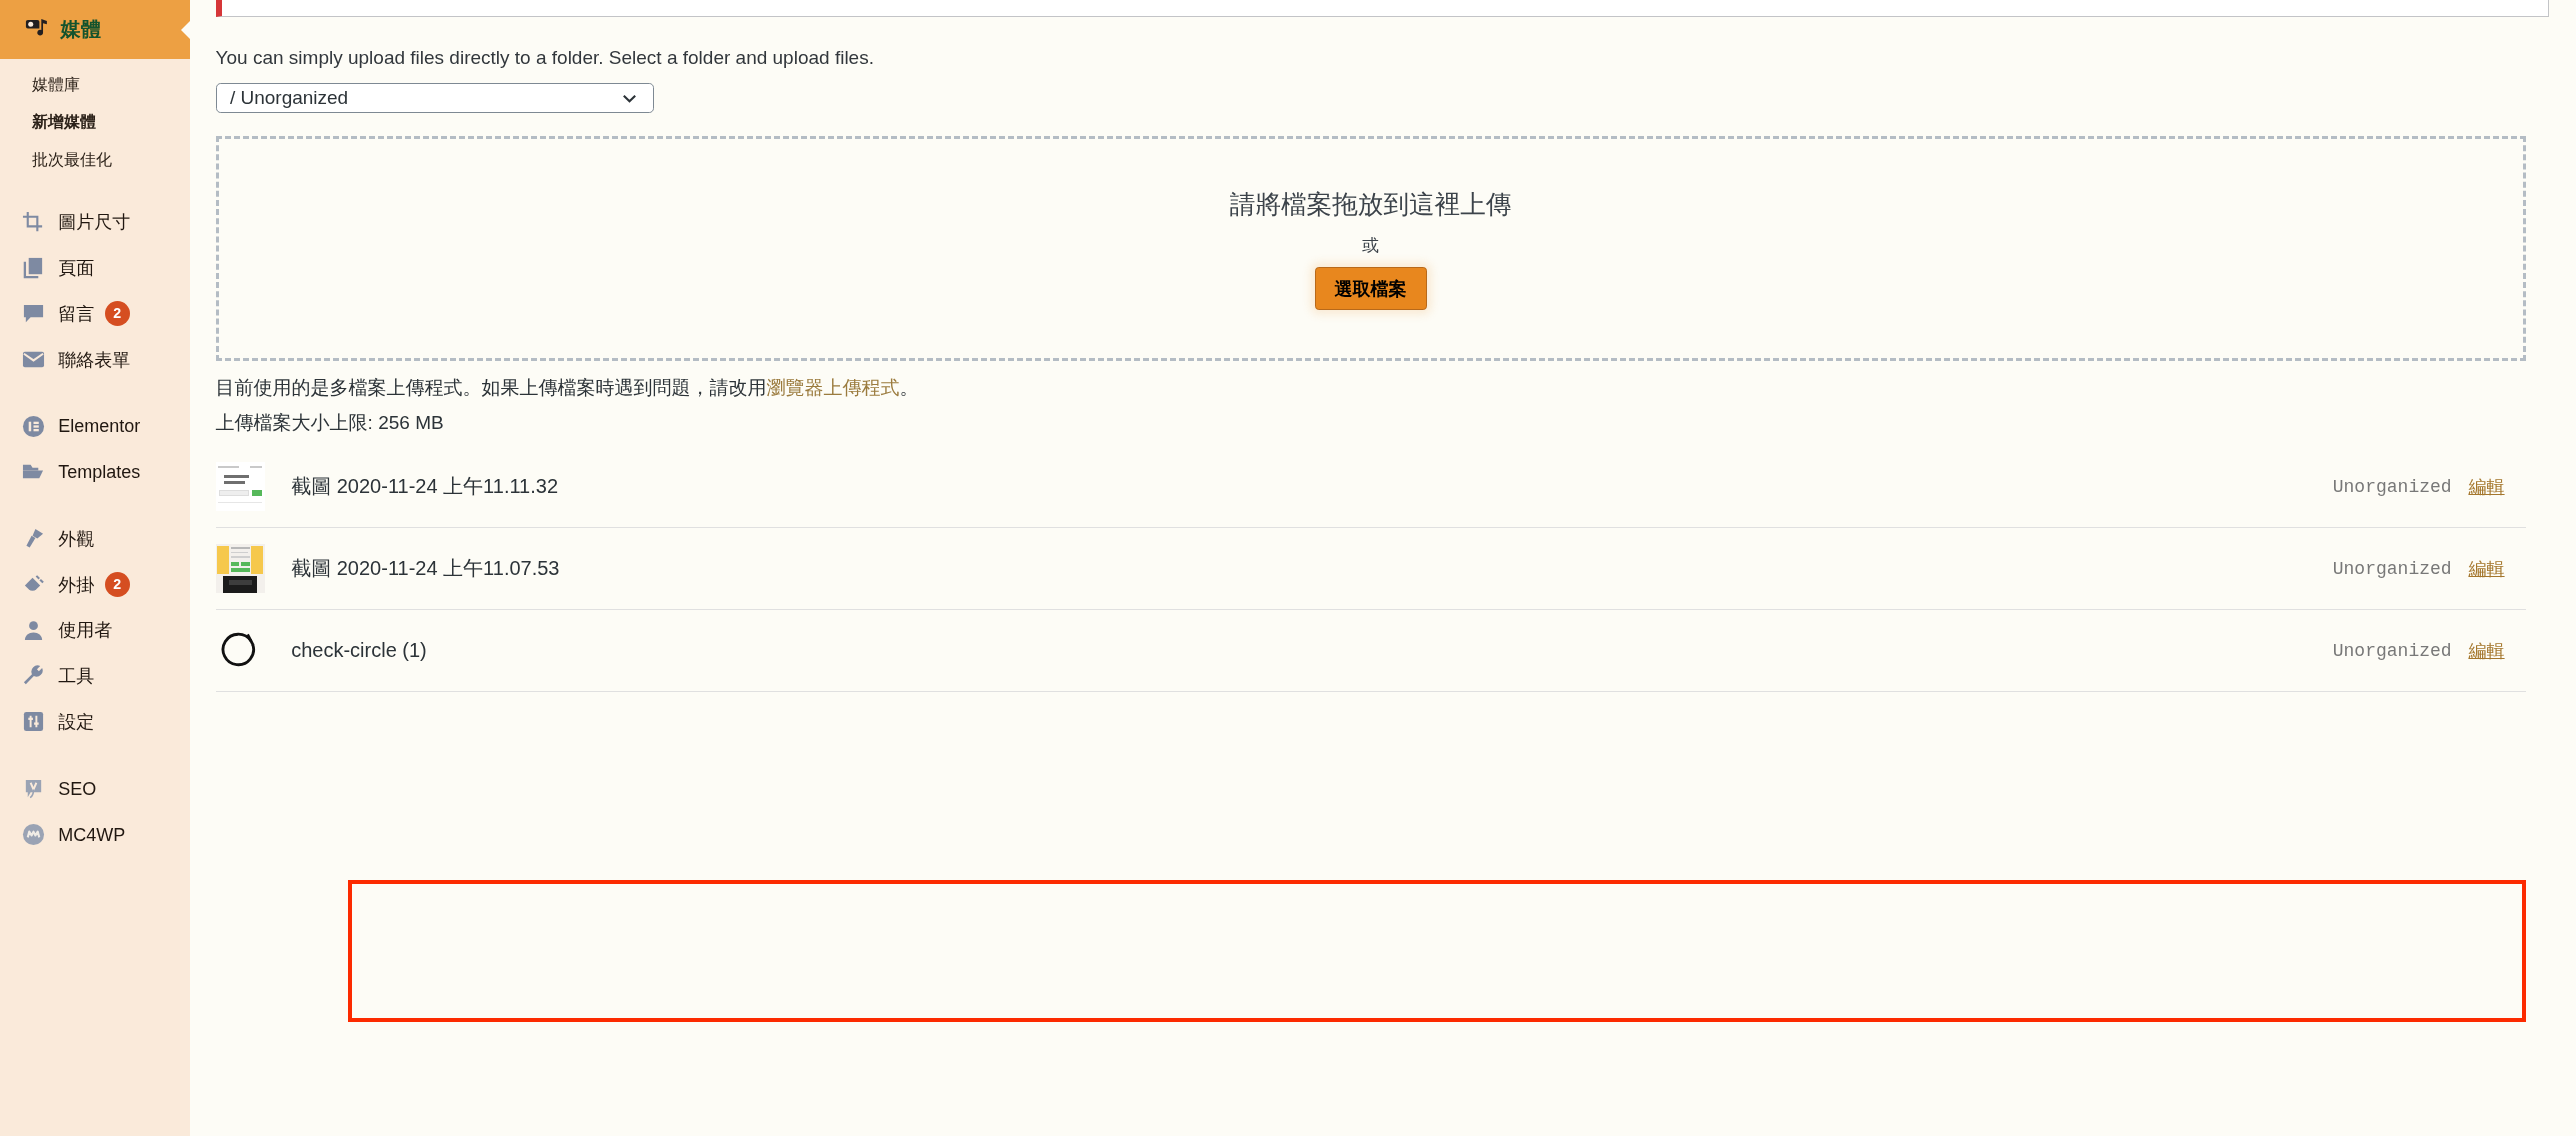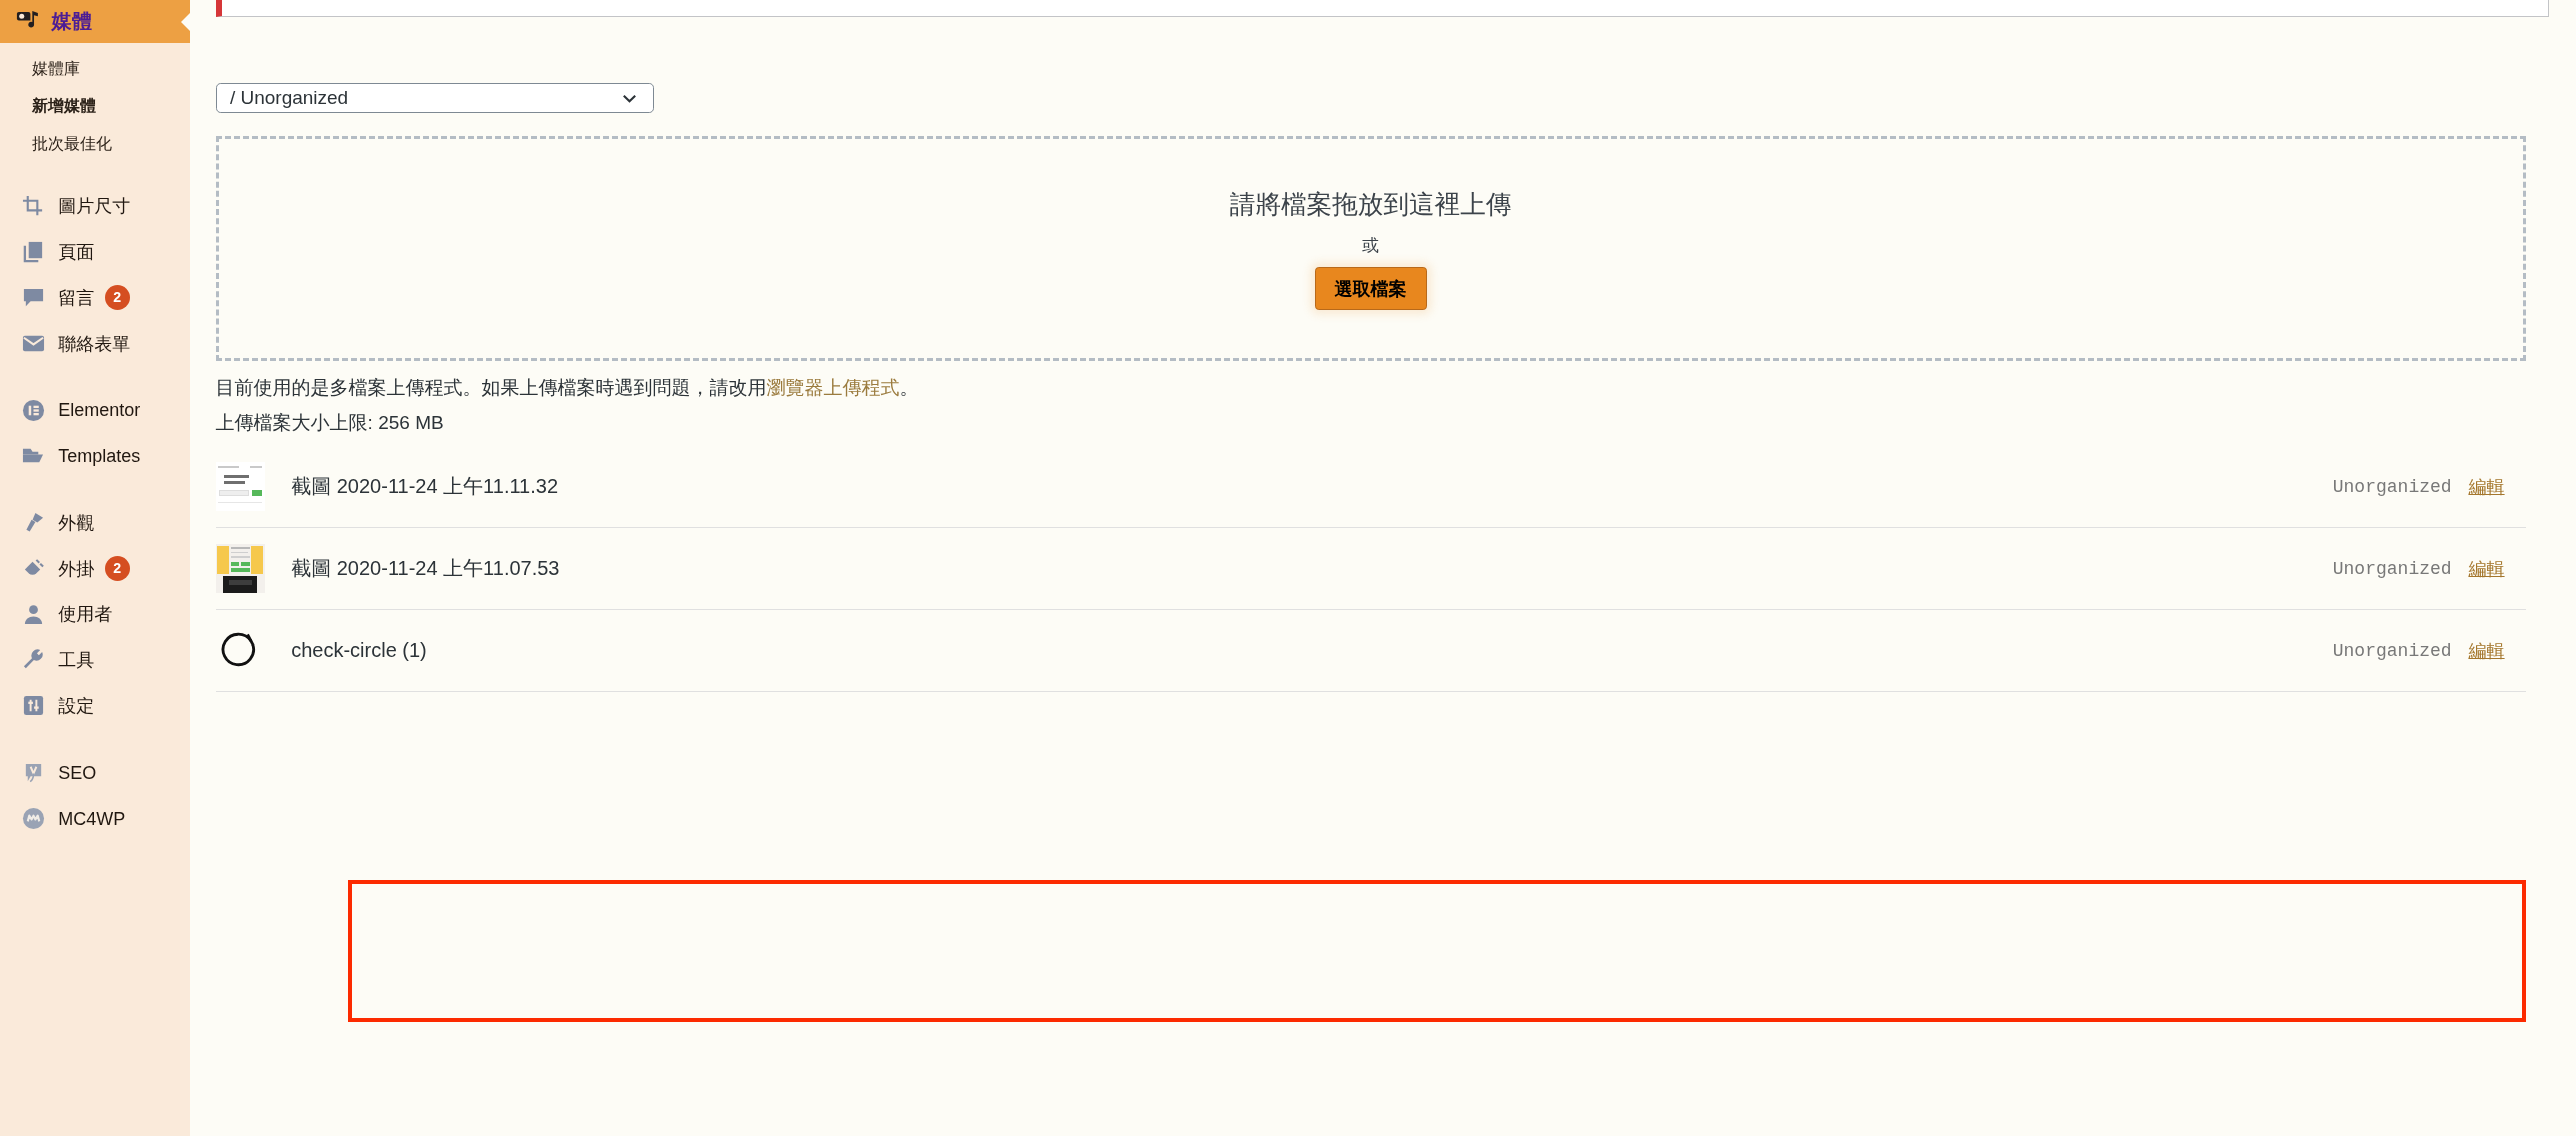--- a/index.html
+++ b/index.html
@@ -12,25 +12,25 @@
   #root { position: relative; width: 2576px; height: 1136px; }
 
   
   #sidebar {
     position: absolute; left: 0; top: 0;
     width: 190px; height: 1136px;
     background: #faeada;
   }
   .sb-header {
     position: relative;
-    height: 43px;
+    height: 59px;
     background: #eda043;
     display: flex; align-items: center;
-    padding-left: 15px;
-    color: #4c1d95;
+    padding-left: 24px;
+    color: #14532d;
   }
   .sb-header .arrow {
     position: absolute; right: -0.9px; top: 50%;
     transform: translateY(-50%);
     width: 0; height: 0;
     border-top: 10.4px solid transparent;
     border-bottom: 10.4px solid transparent;
     border-right: 10.4px solid #fdfcf6;
   }
   .sb-header .hicon { width: 25px; height: 25px; margin-right: 11.4px; flex: none; }
@@ -365,20 +365,21 @@
       </span>
       <span class="lbl">MC4WP</span>
     </div>
 
   </div>
 
   <div id="main">
 
     <div class="notice"></div>
 
+    <div class="helper-text">You can simply upload files directly to a folder. Select a folder and upload files.</div>
 
     <div class="folder-select">
       <span>/ Unorganized</span>
       <span class="chev">
         <svg viewBox="0 0 20 20" width="19" height="19" fill="none" stroke="#2c3338" stroke-width="2.2">
           <path d="M4 7l6 6 6-6"></path>
         </svg>
       </span>
     </div>
 

